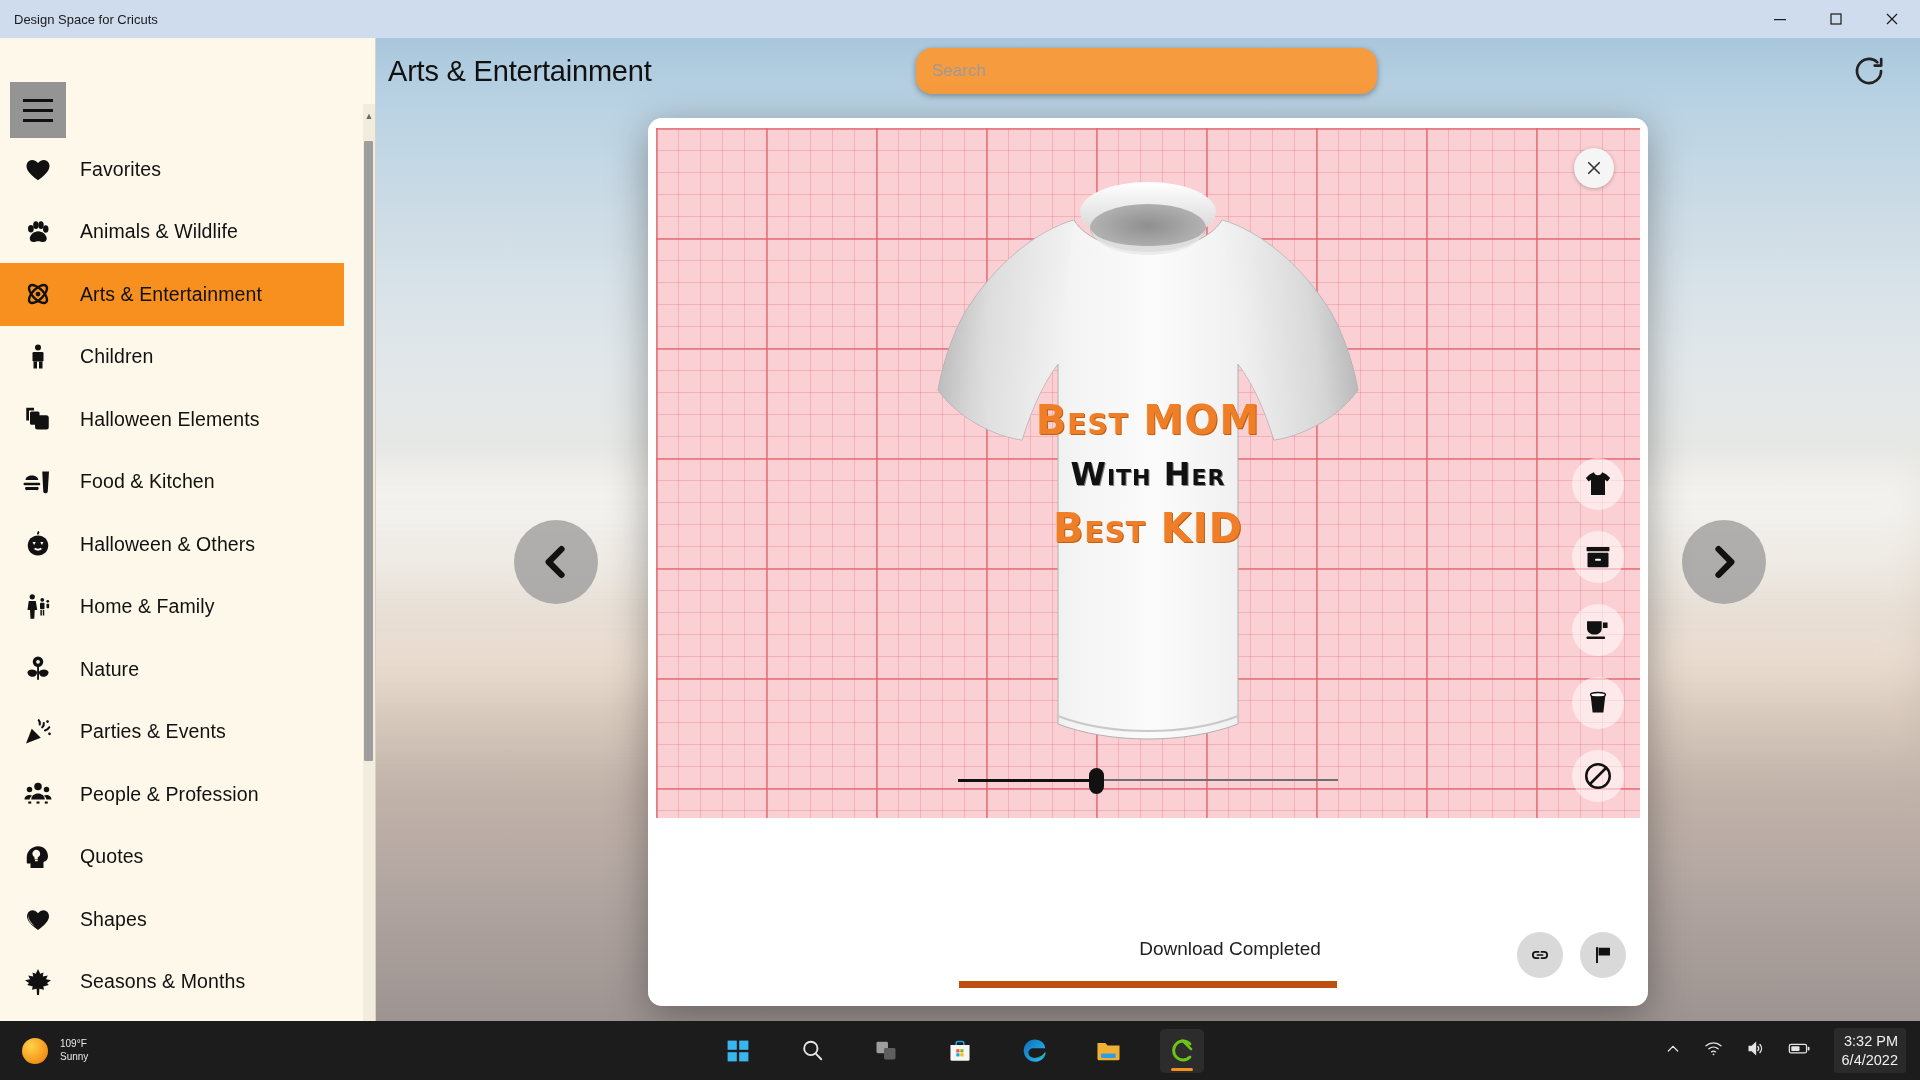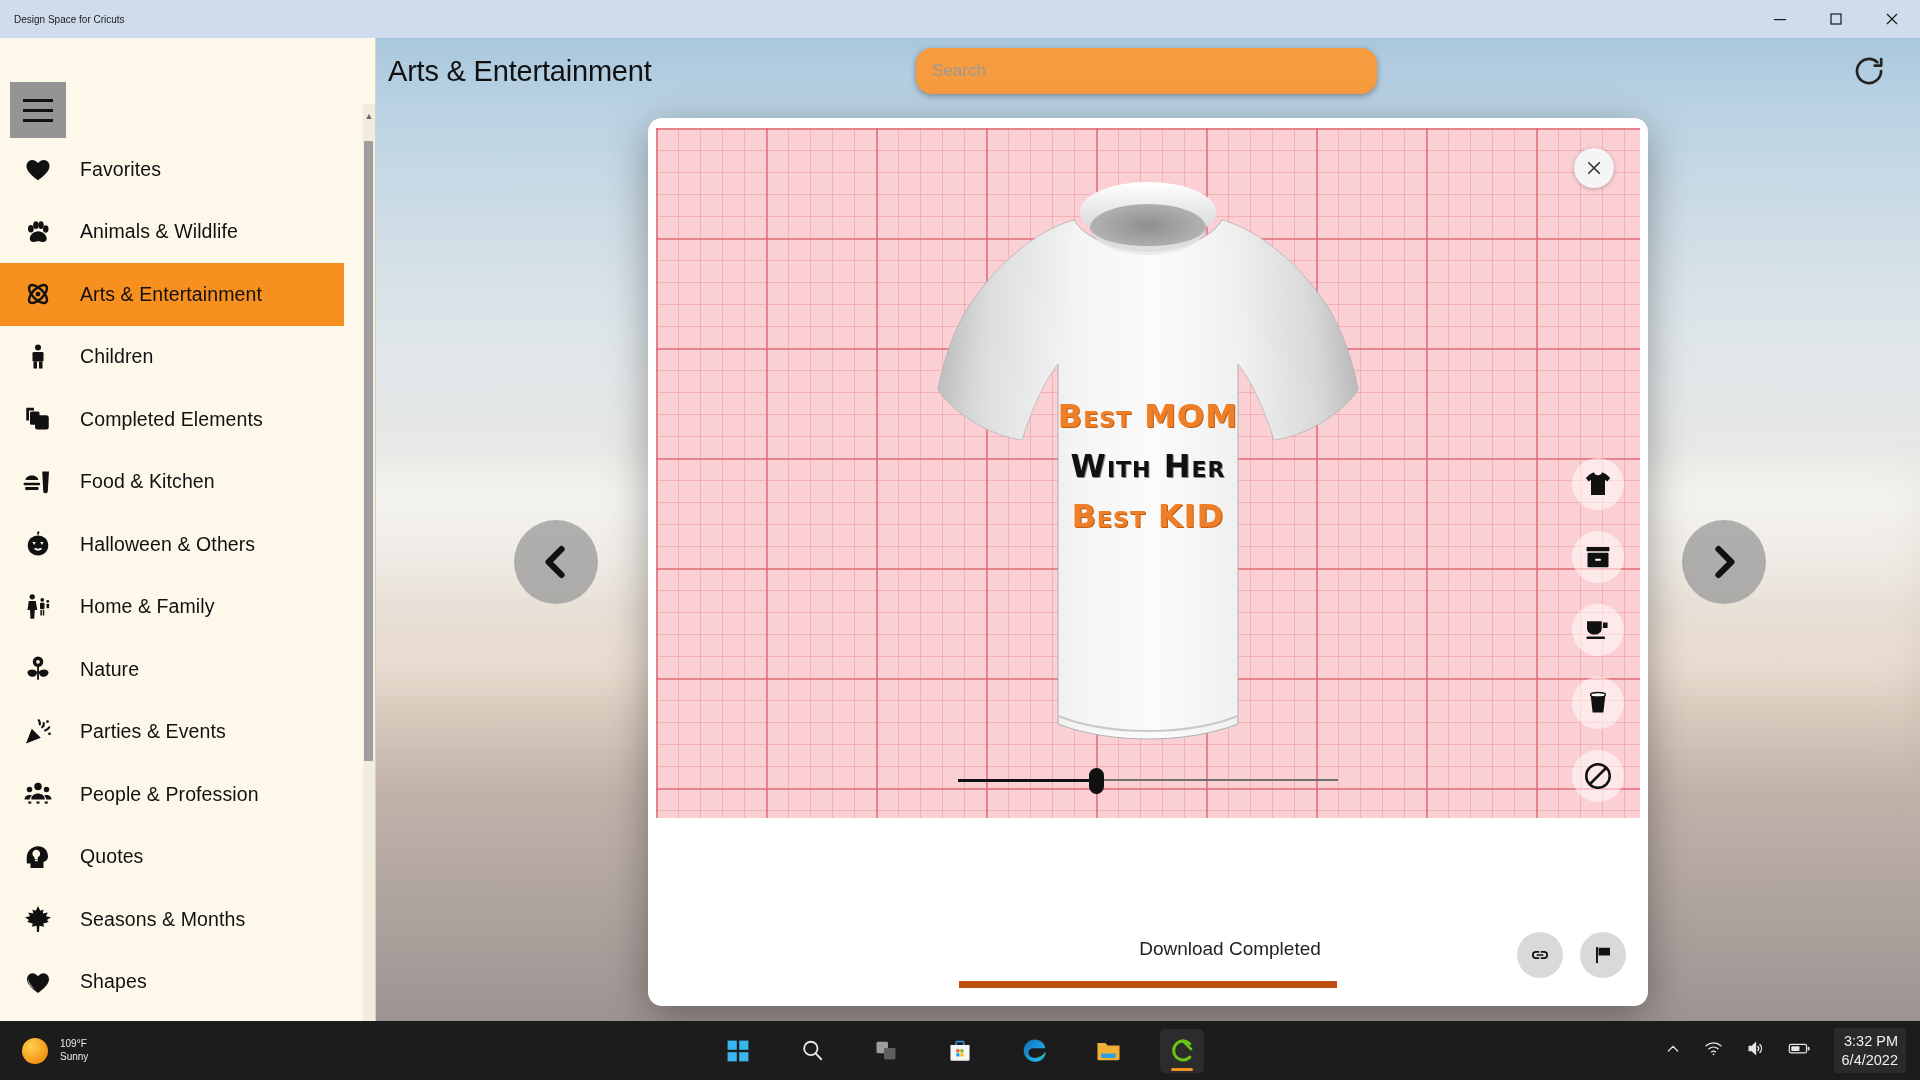--- a/index.html
+++ b/index.html
@@ -43,21 +43,21 @@
   }
 
   
   #titlebar {
     position: absolute; left: 0; top: 0; width: 1920px; height: 38px;
     background: #cfdced;
     display: flex; align-items: center;
     z-index: 40;
   }
   #titlebar .t-title {
-    font-size: 10px; color: #1a1a1a; padding-left: 14px;
+    font-size: 13px; color: #1a1a1a; padding-left: 14px;
     white-space: nowrap;
   }
   #titlebar .t-spacer { flex: 1; }
   .win-btn {
     width: 56px; height: 38px; display: flex; align-items: center; justify-content: center;
     color: #1a1a1a;
   }
   .win-btn svg { display:block; }
 
   
@@ -168,21 +168,21 @@
   }
   #design-text {
     position: absolute; left: 50%; top: 232px; transform: translateX(-50%);
     width: 300px; text-align: center; z-index: 5;
     font-family: "DejaVu Sans", sans-serif;
     font-weight: 700;
     line-height: 1.0;
     user-select:none;
   }
   .dt-line1, .dt-line3 {
-    font-size: 32px; color: #ef7e28; font-variant: small-caps;
+    font-size: 40px; color: #ef7e28; font-variant: small-caps;
     text-shadow: 1px 1px 0 #c05e12, -0.5px -0.5px 0 #ffd9b5;
     letter-spacing: 1px;
   }
   .dt-line2 {
     font-size: 32px; color: #111; font-variant: small-caps;
     letter-spacing: 1px; margin: 18px 0 18px 0;
     text-shadow: 1px 1px 0 #888;
   }
 
   
@@ -335,21 +335,21 @@
         <span class="nav-label">Children</span>
       </div>
       <div class="nav-item">
         <span class="nav-ico">
           <svg width="30" height="30" viewBox="0 0 24 24" fill="#111">
             <path d="M2.6 3 h6.2 v2.2 H4.8 v8 H2.6 Z"></path>
             <rect x="5.6" y="6" width="7.6" height="10.6" rx="1.2"></rect>
             <rect x="9.6" y="9" width="11" height="11.4" rx="2"></rect>
           </svg>
         </span>
-        <span class="nav-label">Completed Elements</span>
+        <span class="nav-label">Halloween Elements</span>
       </div>
       <div class="nav-item">
         <span class="nav-ico">
           <svg width="30" height="30" viewBox="0 0 24 24" fill="#111">
             <path d="M1.4 12.6 h11.4 a1 1 0 0 1 0 2 H1.4 a1 1 0 0 1 0 -2 Z"></path>
             <path d="M2.2 16 h9.8 a1.4 1.4 0 0 1 -1.4 2.4 H3.6 A1.4 1.4 0 0 1 2.2 16 Z"></path>
             <path d="M2 10.4 C2 8.2 4.4 6.8 7.1 6.8 C9.8 6.8 12.2 8.2 12.2 10.4 Z"></path>
             <path d="M15.4 3.6 h5.4 l-1 16 a1.4 1.4 0 0 1 -1.4 1.3 h-0.8 a1.4 1.4 0 0 1 -1.4 -1.3 Z"></path>
           </svg>
         </span>
@@ -429,33 +429,33 @@
             <path d="M3 12.4 C3 7.4 7 3.4 12 3.4 C17 3.4 20 7.2 20 11.6 C20 14 18.4 15.6 16.4 16 L16.4 20.8 L6 20.8 L6 17.2 L3.6 17.2 C3.2 17.2 3 16.8 3 16.2 Z"></path>
             <path d="M13.6 8.6 a3.1 3.1 0 1 0 -4.4 3.5 v1.6 h2.6 v-1.6 a3.1 3.1 0 0 0 1.8 -3.5 Z" fill="#fdf8e9"></path>
             <rect x="9.6" y="14.2" width="2.2" height="1.2" fill="#fdf8e9"></rect>
           </svg>
         </span>
         <span class="nav-label">Quotes</span>
       </div>
       <div class="nav-item">
         <span class="nav-ico">
           <svg width="30" height="30" viewBox="0 0 24 24" fill="#111">
-            <path d="M12 1.6 L13.8 5.4 L16.4 4.4 L15.8 7.6 L19.8 6.8 L18.4 9.8 L22.4 10.6 L19.2 12.8 L20.6 14.4 L16.2 15.6 L16.9 18.2 L13.1 17.4 L12.8 22.4 L11.2 22.4 L10.9 17.4 L7.1 18.2 L7.8 15.6 L3.4 14.4 L4.8 12.8 L1.6 10.6 L5.6 9.8 L4.2 6.8 L8.2 7.6 L7.6 4.4 L10.2 5.4 Z"></path>
-          </svg>
-        </span>
-        <span class="nav-label">Seasons &amp; Months</span>
-      </div>
-      <div class="nav-item">
-        <span class="nav-ico">
-          <svg width="30" height="30" viewBox="0 0 24 24" fill="#111">
             <path d="M12 20.8 C 4.4 15.4 2.2 11.2 3.6 7.8 C 4.9 4.6 9.2 3.8 12 7.4 C 14.8 3.8 19.1 4.6 20.4 7.8 C 21.8 11.2 19.6 15.4 12 20.8 Z"></path>
             <path d="M4.6 8.2 C3.6 11 5.6 14.6 10.4 18.6 C5 15 3.2 11.6 4.6 8.2 Z" fill="#fdf8e9"></path>
           </svg>
         </span>
         <span class="nav-label">Shapes</span>
+      </div>
+      <div class="nav-item">
+        <span class="nav-ico">
+          <svg width="30" height="30" viewBox="0 0 24 24" fill="#111">
+            <path d="M12 1.6 L13.8 5.4 L16.4 4.4 L15.8 7.6 L19.8 6.8 L18.4 9.8 L22.4 10.6 L19.2 12.8 L20.6 14.4 L16.2 15.6 L16.9 18.2 L13.1 17.4 L12.8 22.4 L11.2 22.4 L10.9 17.4 L7.1 18.2 L7.8 15.6 L3.4 14.4 L4.8 12.8 L1.6 10.6 L5.6 9.8 L4.2 6.8 L8.2 7.6 L7.6 4.4 L10.2 5.4 Z"></path>
+          </svg>
+        </span>
+        <span class="nav-label">Seasons &amp; Months</span>
       </div>
       <div class="nav-item"></div>
     </div>
 
   <div id="scrolltrack">
     <div id="scrollthumb"></div>
   </div>
   <div id="scroll-up">▲</div>
 
 </div>

